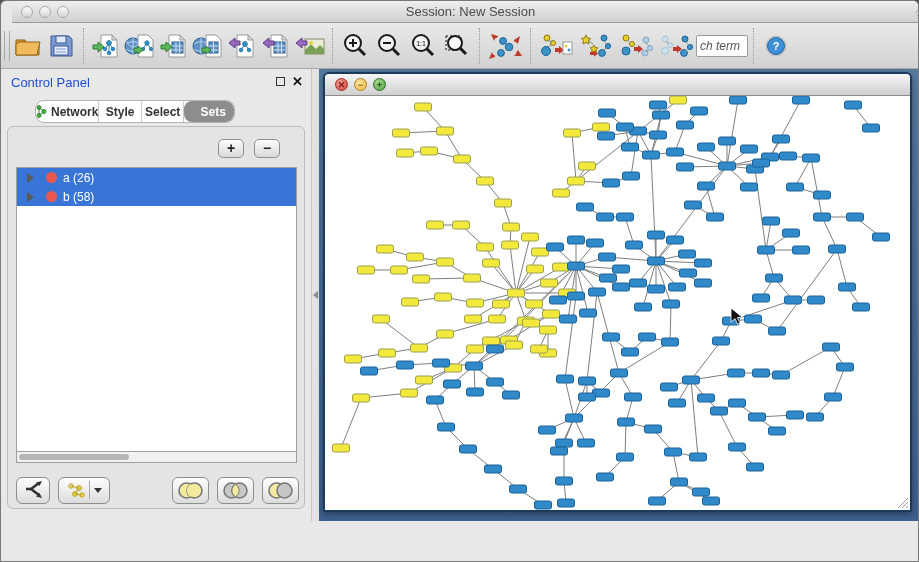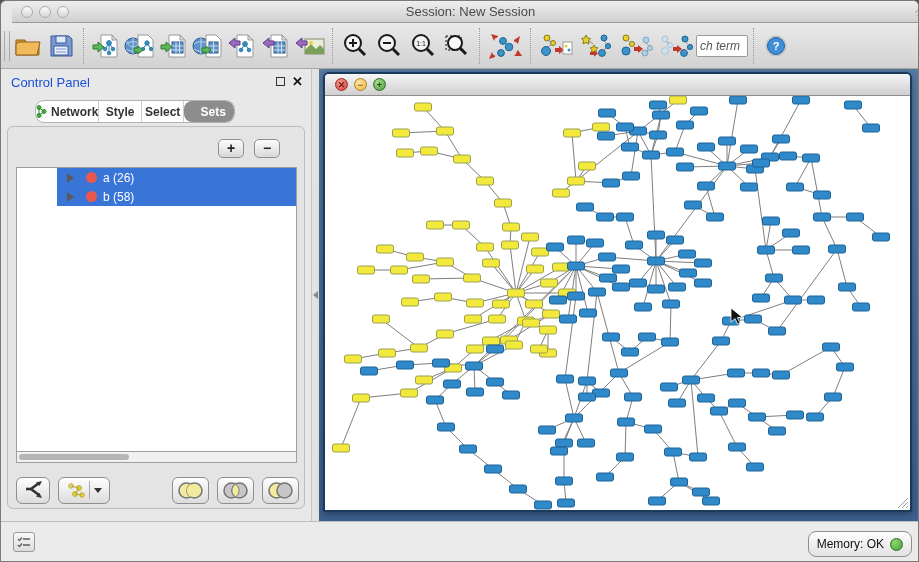--- a/index.html
+++ b/index.html
@@ -23,21 +23,21 @@
   .cp-title{position:absolute;left:10px;top:6px;font-size:13px;color:#1d4ed8;}
   .cp-float{position:absolute;right:26px;top:8px;width:9px;height:9px;border:1.5px solid #333;}
   .cp-close{position:absolute;right:8px;top:5px;font-size:13px;font-weight:bold;color:#111;}
   .tabbar{position:absolute;left:34px;top:31px;width:200px;height:23px;background:#fff;border:1px solid #b3b3b3;border-radius:9px;display:flex;align-items:center;overflow:hidden;}
   .tab{flex:1;height:100%;display:flex;align-items:center;justify-content:center;font-size:12px;font-weight:bold;color:#333;border-right:1px solid #ccc;gap:4px;}
   .tab:last-child{border-right:none;padding-left:8px;}
   .tab.active{background:#8d8d8d;color:#fff;border-radius:8px;}
   .cp-box{position:absolute;left:6px;top:57px;width:298px;height:383px;border:1px solid #bdbdbd;border-radius:6px;background:#e4e4e4;}
   .pm-btn{position:absolute;top:12px;width:26px;height:19px;background:linear-gradient(#fdfdfd,#d8d8d8);border:1px solid #8f8f8f;border-radius:5px;font-size:14px;font-weight:bold;color:#222;text-align:center;line-height:17px;}
   .setlist{position:absolute;left:8px;top:40px;width:281px;height:285px;background:#fff;border:1px solid #9f9f9f;}
-  .setrow{height:19px;display:flex;align-items:center;background:#3875d7;color:#fff;font-size:12px;margin-left:40px;}
+  .setrow{height:19px;display:flex;align-items:center;background:#3875d7;color:#fff;font-size:12px;}
   .setrow .tri{width:0;height:0;border-left:7px solid #5a5a5a;border-top:5px solid transparent;border-bottom:5px solid transparent;margin-left:10px;}
   .setrow .dot{width:11px;height:11px;border-radius:50%;background:#e9574f;margin-left:12px;margin-right:6px;}
   .hscroll{position:absolute;left:8px;top:325px;width:281px;height:11px;background:#f1f1f1;border:1px solid #9f9f9f;border-top:none;}
   .hthumb{position:absolute;left:2px;top:2px;width:110px;height:6px;background:#b6b6b6;border-radius:3px;}
   .cp-btnrow{position:absolute;left:8px;top:348px;width:283px;height:30px;display:flex;align-items:center;gap:8px;}
   .cbtn{height:27px;background:linear-gradient(#fefefe,#dcdcdc);border:1px solid #8f8f8f;border-radius:6px;display:flex;align-items:center;justify-content:center;}
   .spacer{flex:1;}
   
   .vdivider{position:absolute;left:310px;top:68px;width:8px;height:452px;background:#e3e3e3;border-left:1px solid #c6c6c6;}
   .vdiv-arrow{position:absolute;left:1px;top:222px;width:0;height:0;border-right:5px solid #8a8a8a;border-top:4px solid transparent;border-bottom:4px solid transparent;}
@@ -807,28 +807,14 @@
             <rect x="447.5" y="38" width="17" height="8" rx="2" fill="#3089c8" stroke="#1c6399"></rect>
             <path d="M406,211 l0,14 l4,-3.4 l2.6,5.6 l2.4,-1.1 l-2.6,-5.5 l4.8,-0.4 z" fill="#111" stroke="#fff" stroke-width="0.8"></path>
           </svg>
         <svg width="12" height="12" viewBox="0 0 12 12" style="position:absolute;right:1px;bottom:1px">
             <path d="M11 1L1 11M11 5L5 11M11 9L9 11" stroke="#9a9a9a" fill="none"></path>
           </svg>
       </div>
     </div>
   </div>
 
-  <div class="statusbar">
-    <div class="task-btn">
-      <svg width="14" height="12" viewBox="0 0 14 12">
-          <path d="M1 3l1.5 1.5L5 1.5" stroke="#666" stroke-width="1.4" fill="none"></path>
-          <path d="M6 3h7" stroke="#666" stroke-width="1.6"></path>
-          <path d="M1 9l1.5 1.5L5 7.5" stroke="#666" stroke-width="1.4" fill="none"></path>
-          <path d="M6 9h7" stroke="#666" stroke-width="1.6"></path>
-        </svg>
-    </div>
-    <div class="mem-badge">
-      <span>Memory: OK</span>
-      <span class="mem-dot"></span>
-    </div>
-  </div>
 
 </div>
 
 </body></html>

